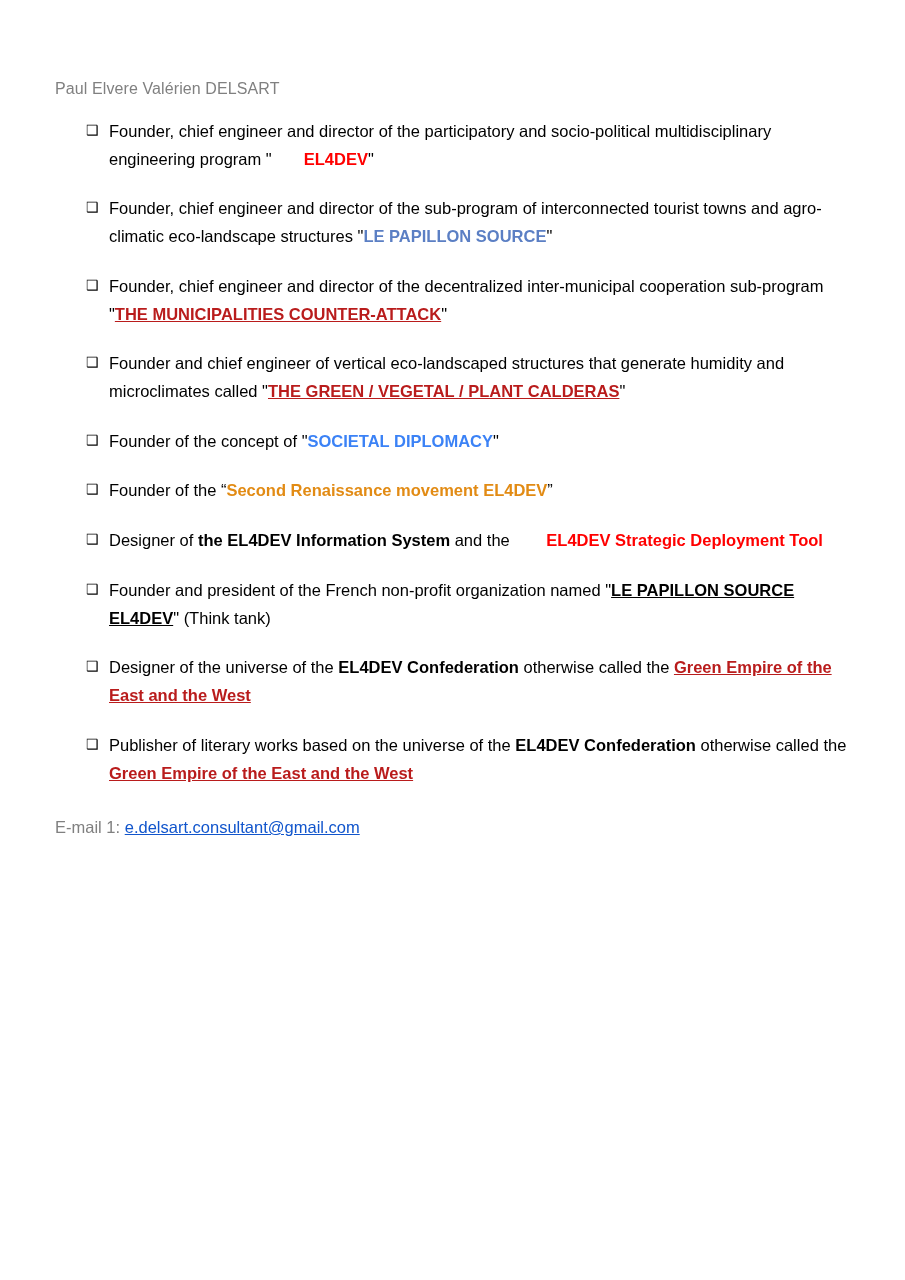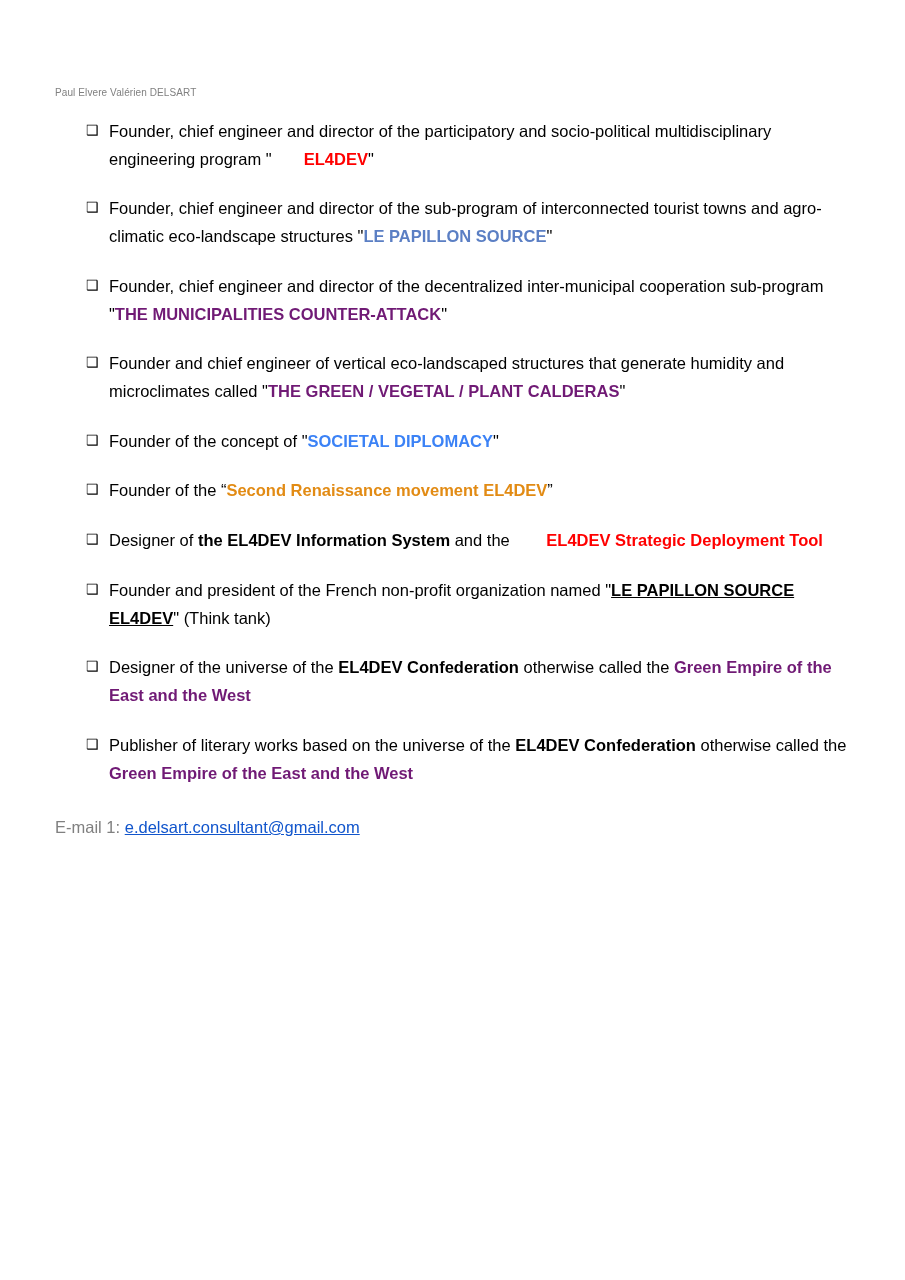--- a/index.html
+++ b/index.html
@@ -18,23 +18,23 @@
     background: #ffffff;
     overflow: hidden;
   }
   .content {
     position: absolute;
     left: 55px;
     top: 80px;
     width: 800px;
   }
   .doc-title {
-    font-size: 10px;
+    font-size: 16px;
     color: #808080;
-    margin: 7px 0 20px 0;
+    margin: 0 0 20px 0;
     letter-spacing: 0.1px;
   }
   ul.bullets {
     list-style: none;
     margin: 0;
     padding: 0;
   }
   ul.bullets > li {
     position: relative;
     padding-left: 54px;
@@ -46,21 +46,21 @@
     position: absolute;
     left: 31px;
     top: 0;
     font-size: 14px;
     line-height: 1.85;
     color: #000;
   }
   b, .b { font-weight: bold; }
   .red { color: #ff0000; font-weight: bold; padding-left: 32px; }
   .blue-grey { color: #5b7fc4; font-weight: bold; }
-  .green { color: #701a75; font-weight: bold; }
+  .green { color: #b91c1c; font-weight: bold; text-decoration: underline; }
   .purple { color: #3b82f6; font-weight: bold; text-align: center; }
   .orange { color: #e28b14; font-weight: bold; }
   .ul { text-decoration: underline; font-weight: bold; }
   .emails {
     margin-top: 26px;
     font-size: 16.5px;
     line-height: 1.72;
     color: #808080;
   }
   .emails a {

